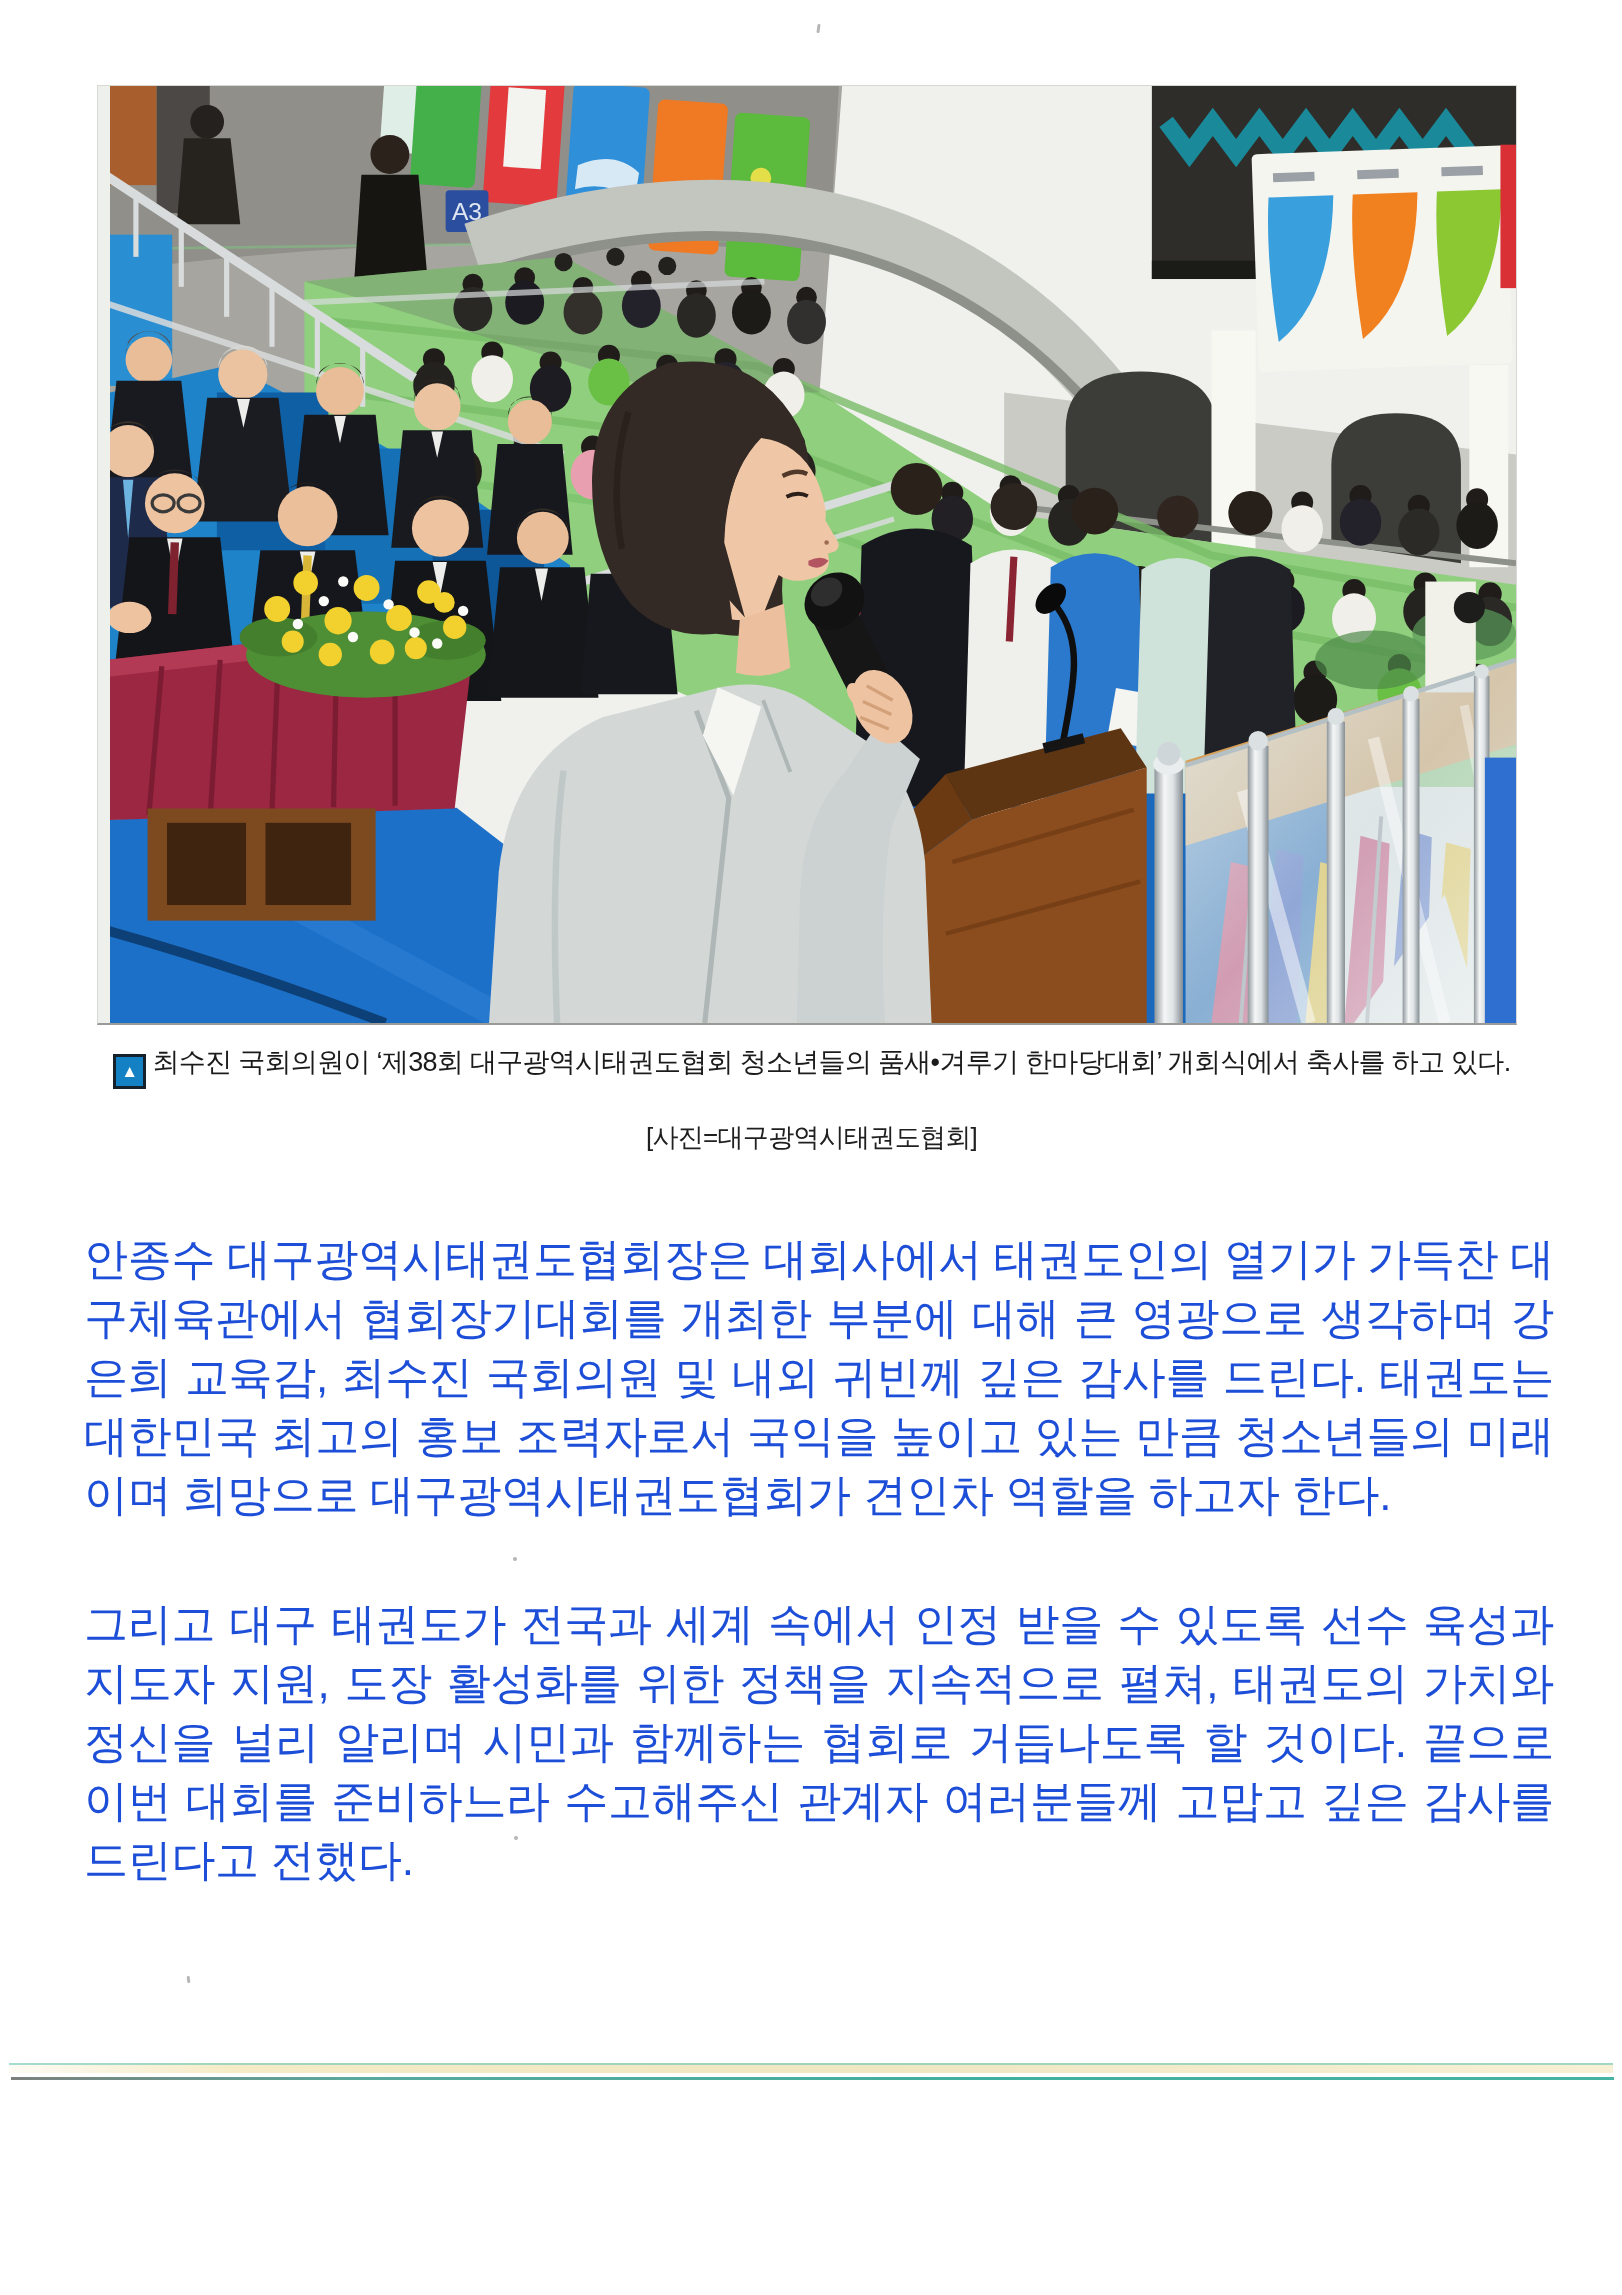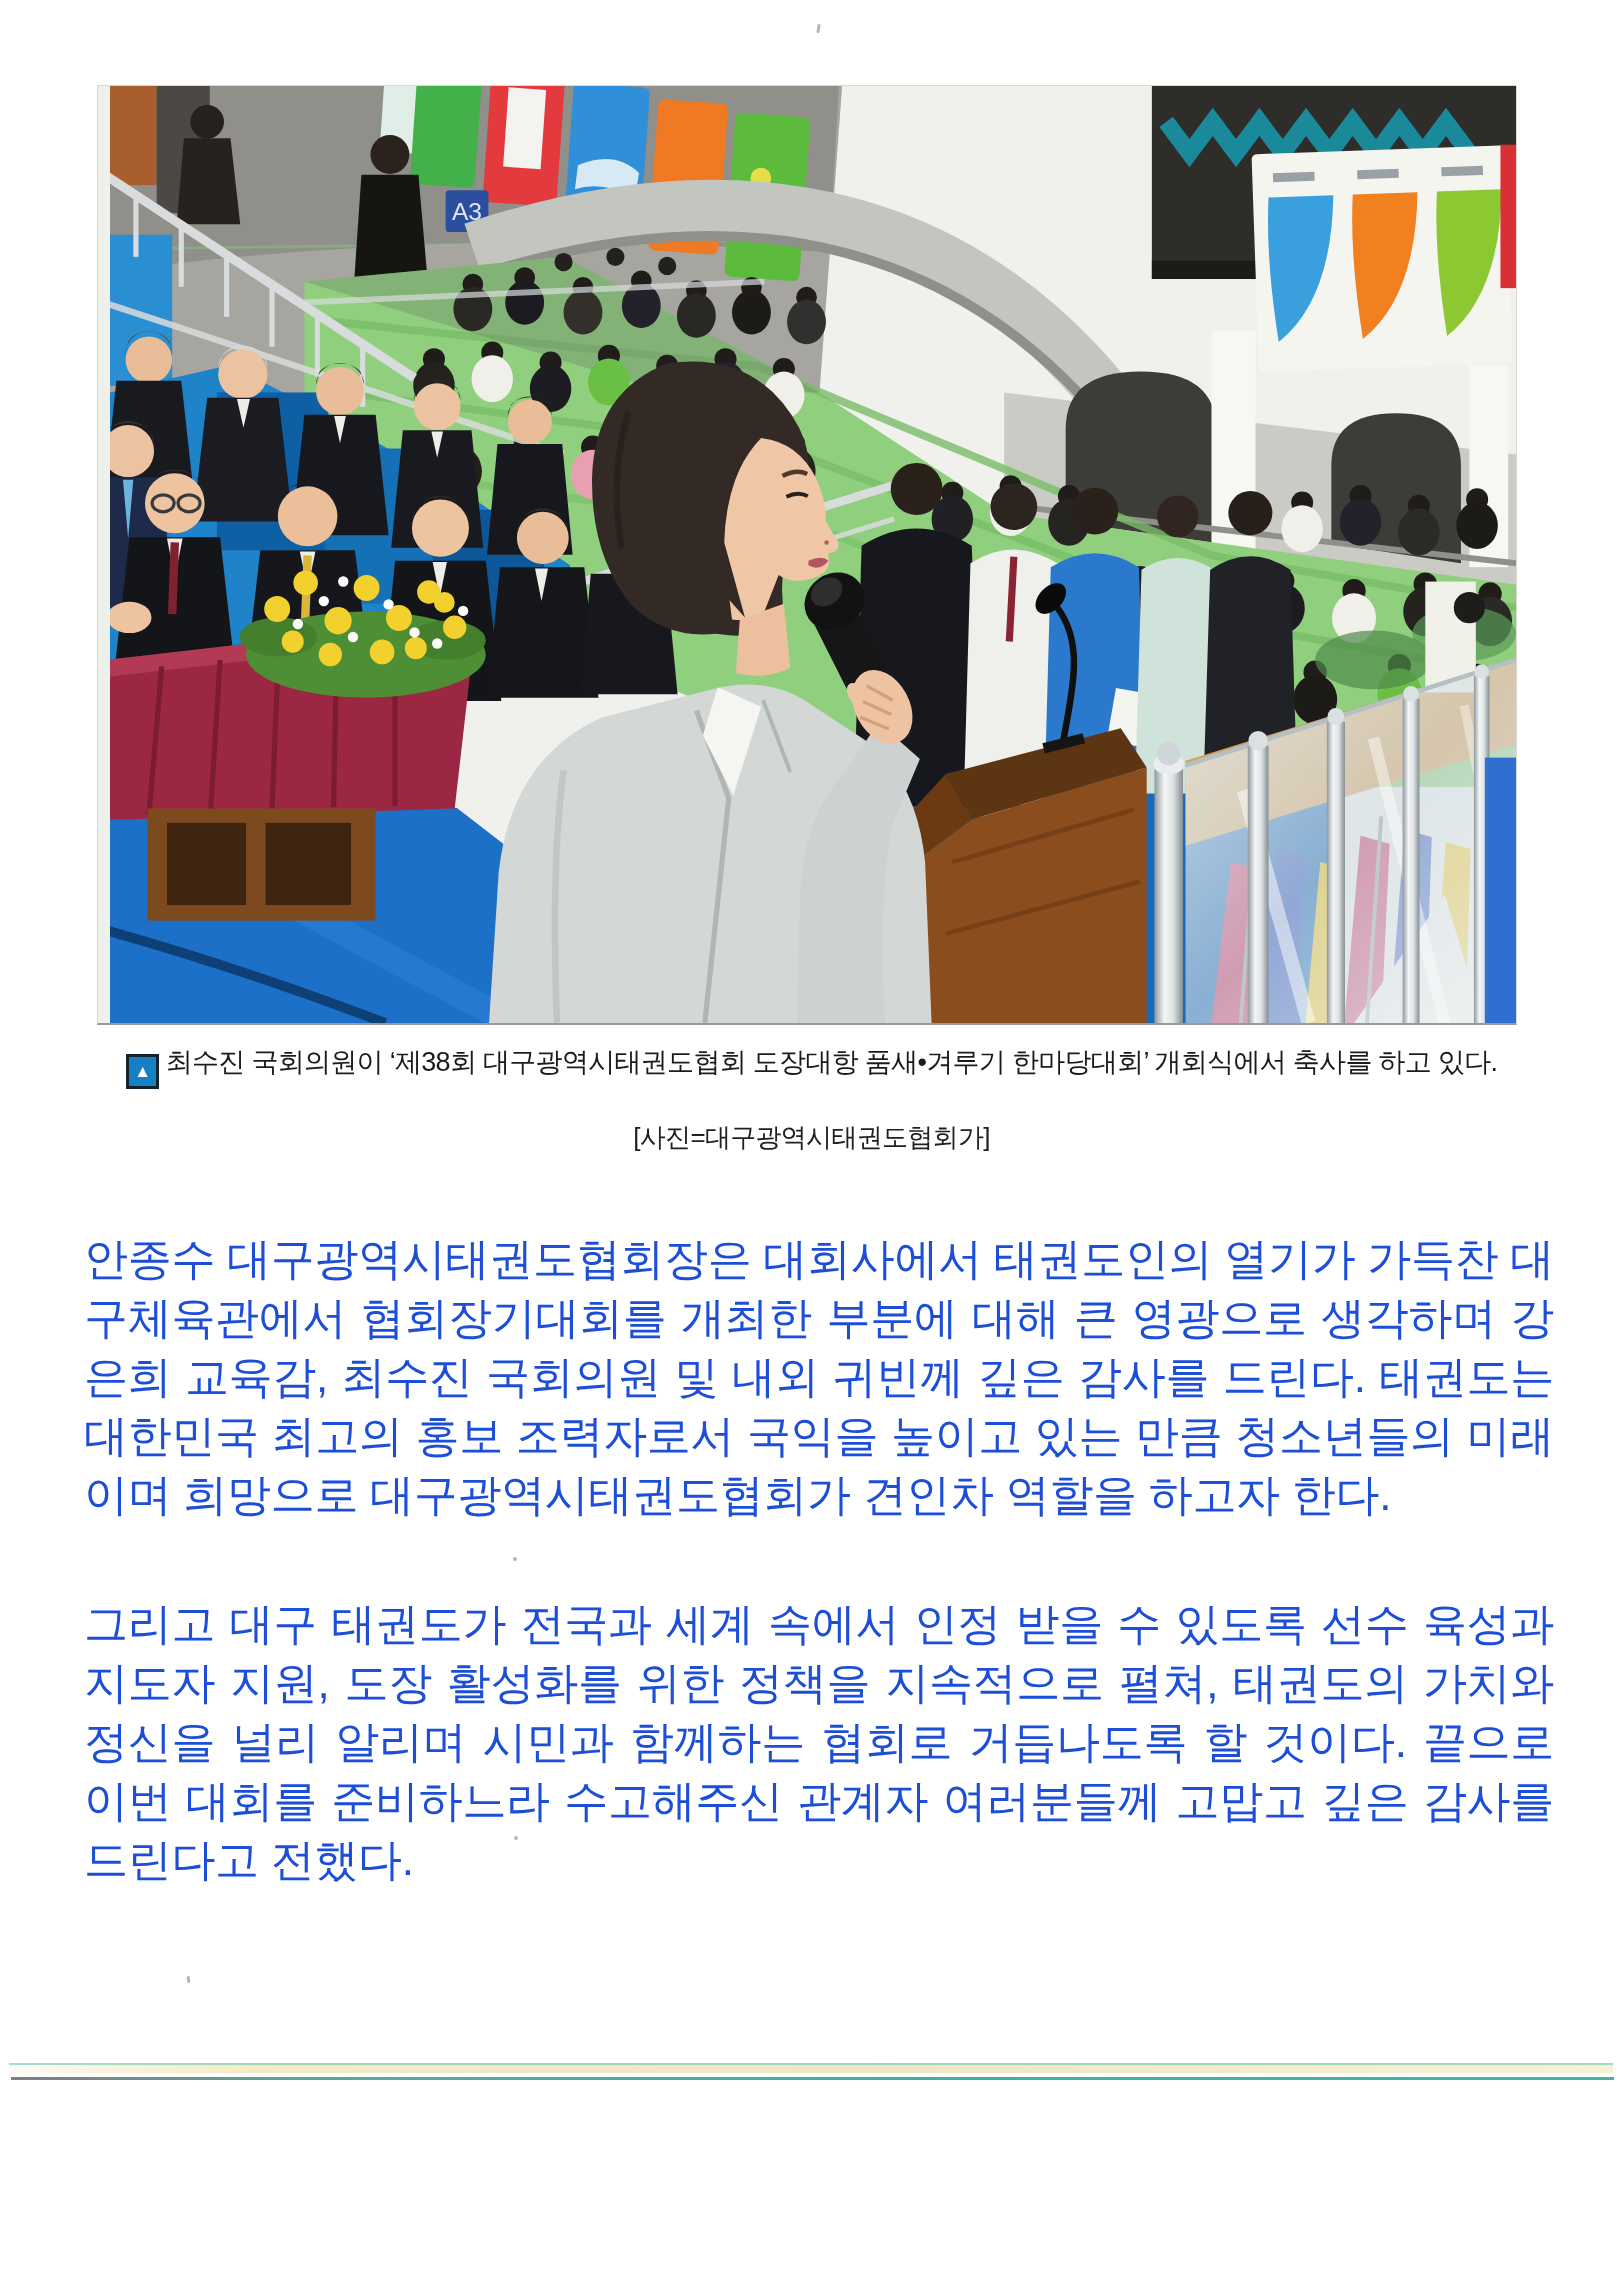--- a/index.html
+++ b/index.html
@@ -447,23 +447,23 @@
       <ellipse cx="1106" cy="776" rx="26" ry="20" fill="#2e2e2e" transform="rotate(-35 1106 776)"></ellipse>
       <ellipse cx="1192" cy="952" rx="42" ry="60" fill="#eec3a2" transform="rotate(-28 1192 952)"></ellipse>
       <ellipse cx="1156" cy="936" rx="14" ry="24" fill="#eec3a2" transform="rotate(-40 1156 936)"></ellipse>
       <path d="M1168,920 l40,22 M1162,944 l44,20 M1158,968 l44,18" stroke="#d2a079" stroke-width="5" fill="none"></path>
     </g>
   </svg>
 </figure>
 
 <div class="caption">
   <div class="caption-line1">
-    <span class="caption-marker">▲</span><span>최수진 국회의원이 ‘제38회 대구광역시태권도협회 도장대항 품새•겨루기 한마당대회’ 개회식에서 축사를 하고 있다.</span>
+    <span class="caption-marker">▲</span><span>최수진 국회의원이 ‘제38회 대구광역시태권도협회 청소년들의 품새•겨루기 한마당대회’ 개회식에서 축사를 하고 있다.</span>
   </div>
-  <div class="caption-line2">[사진=대구광역시태권도협회가]</div>
+  <div class="caption-line2">[사진=대구광역시태권도협회]</div>
 </div>
 
 <p id="para1" class="body-para">안종수 대구광역시태권도협회장은 대회사에서 태권도인의 열기가 가득찬 대구체육관에서 협회장기대회를 개최한 부분에 대해 큰 영광으로 생각하며 강은희 교육감, 최수진 국회의원 및 내외 귀빈께 깊은 감사를 드린다. 태권도는 대한민국 최고의 홍보 조력자로서 국익을 높이고 있는 만큼 청소년들의 미래이며 희망으로 대구광역시태권도협회가 견인차 역할을 하고자 한다.</p>
 <p id="para2" class="body-para">그리고 대구 태권도가 전국과 세계 속에서 인정 받을 수 있도록 선수 육성과 지도자 지원, 도장 활성화를 위한 정책을 지속적으로 펼쳐, 태권도의 가치와 정신을 널리 알리며 시민과 함께하는 협회로 거듭나도록 할 것이다. 끝으로 이번 대회를 준비하느라 수고해주신 관계자 여러분들께 고맙고 깊은 감사를 드린다고 전했다.</p>
 
 <div class="rule-top"></div>
 <div class="rule-bottom"></div>
 
 <span id="speck1" class="speck"></span>
 <span id="speck2" class="speck"></span>

